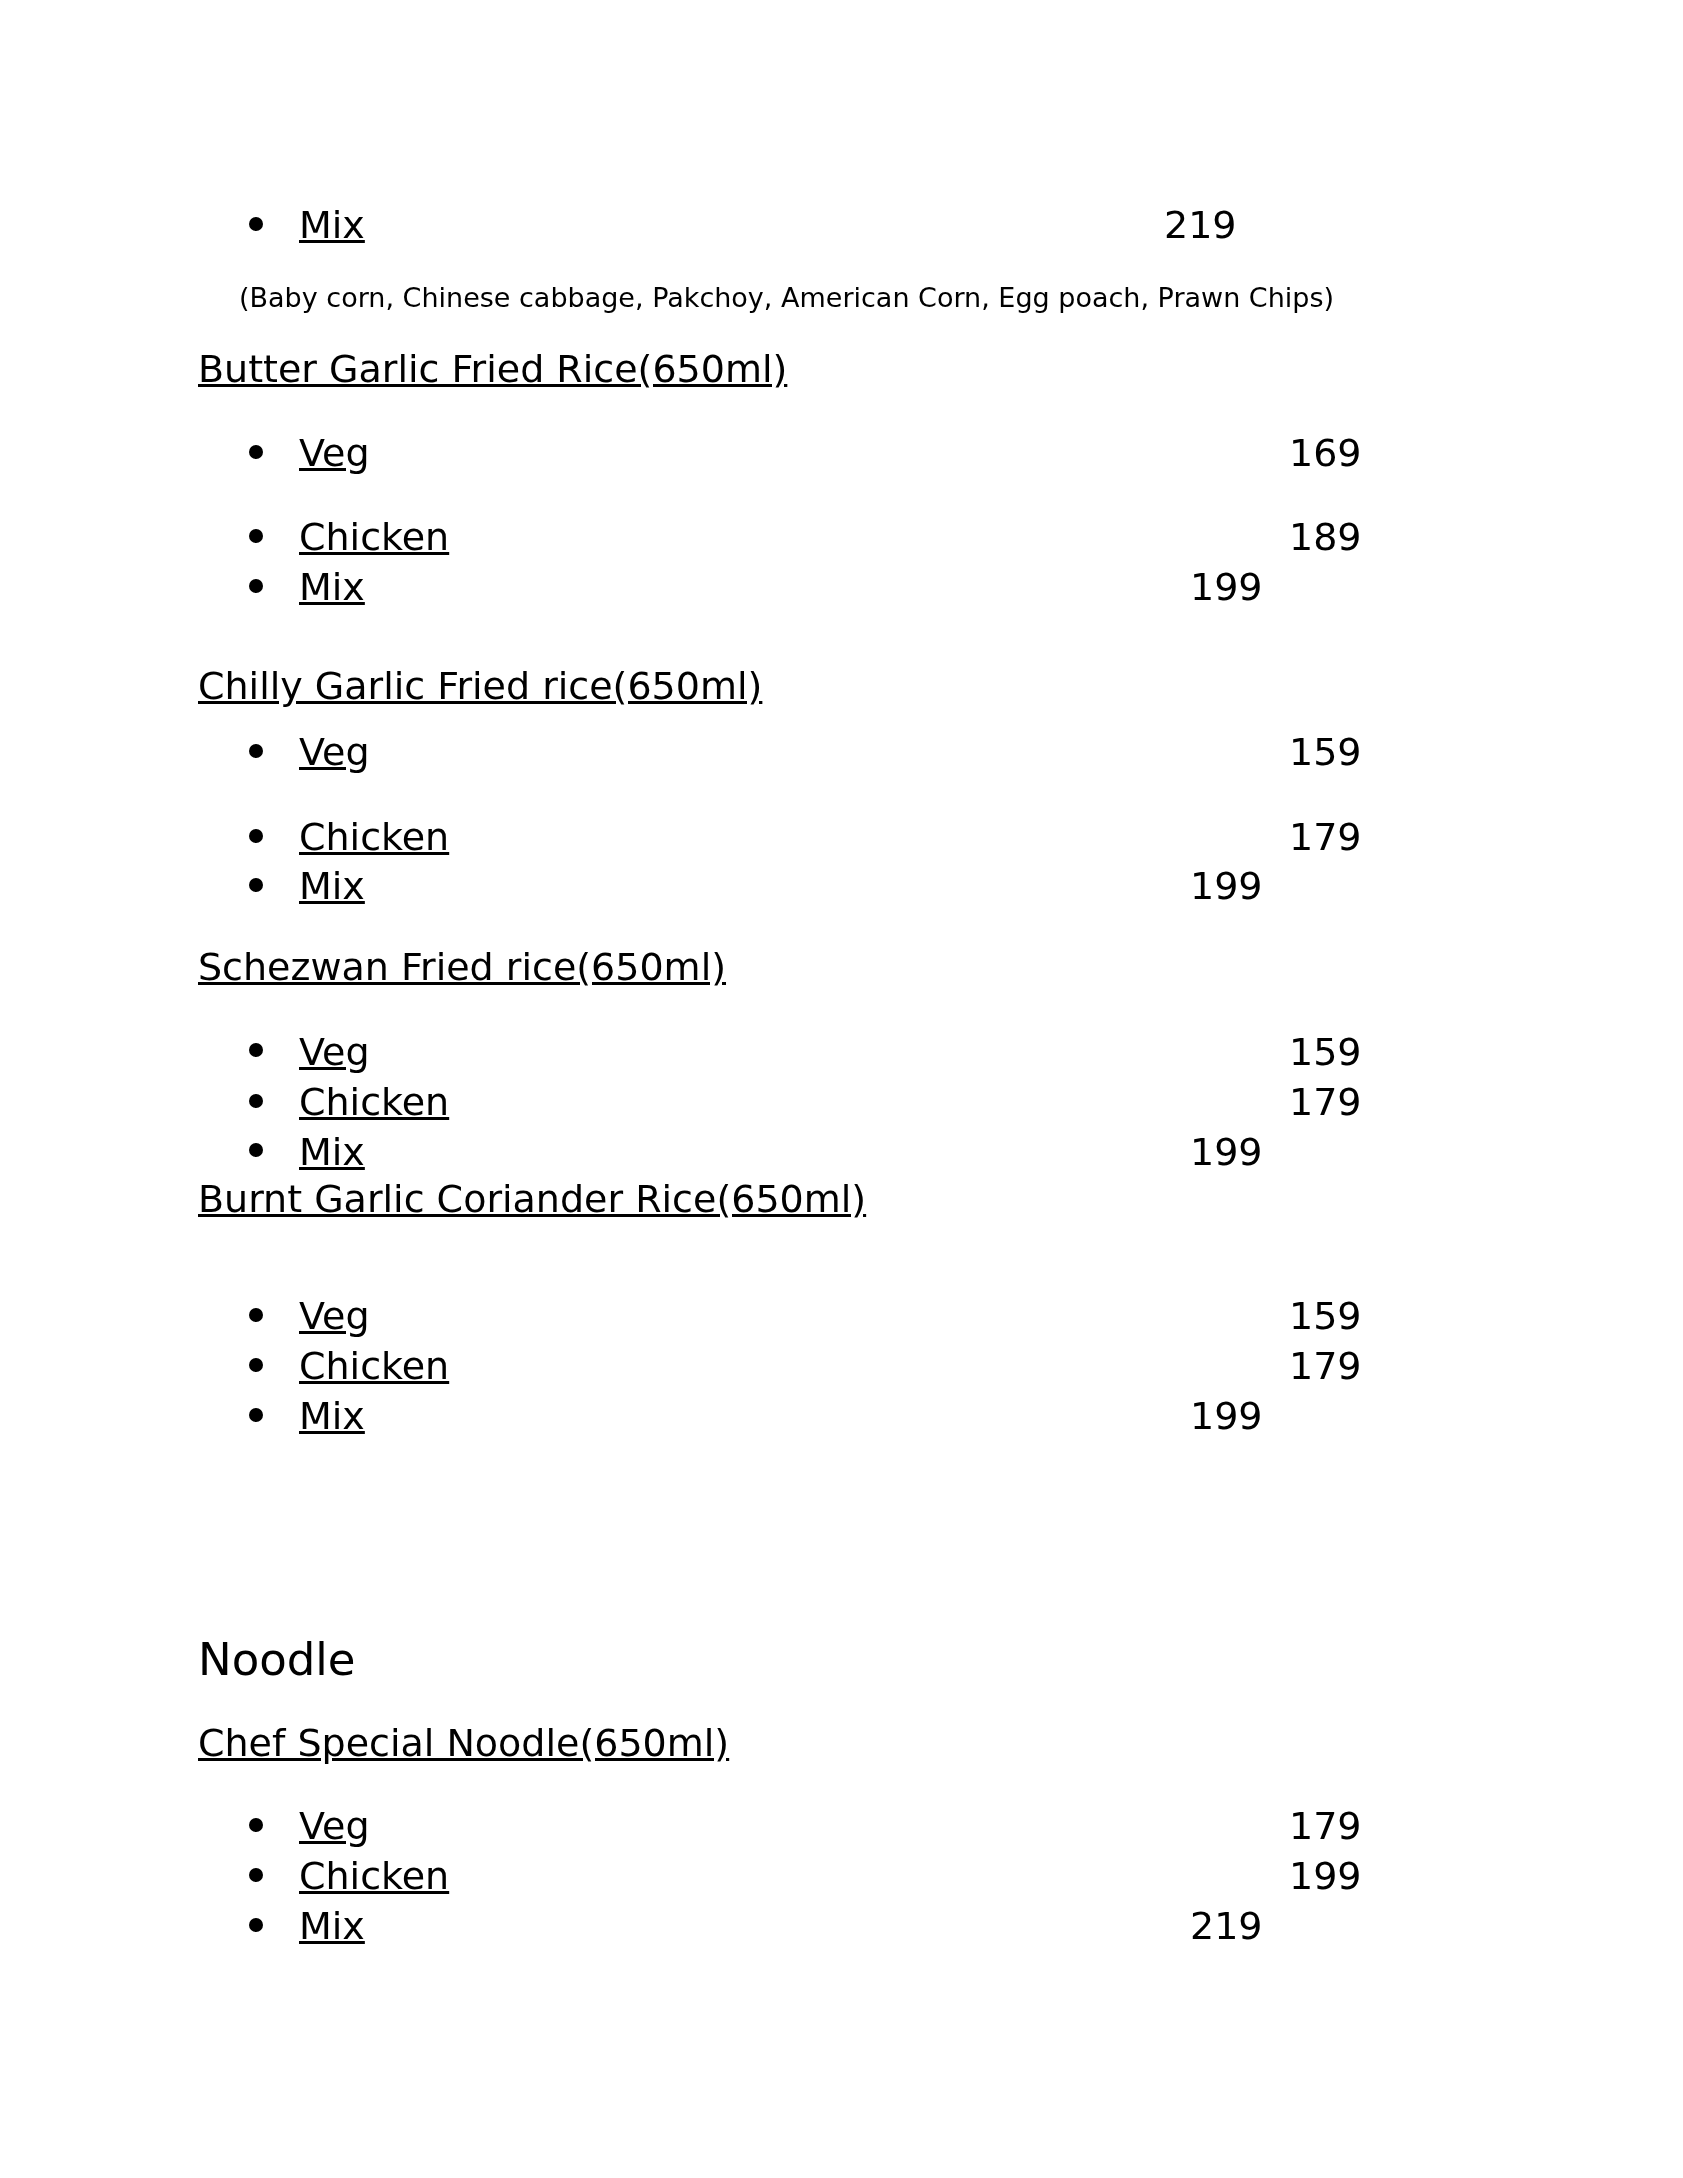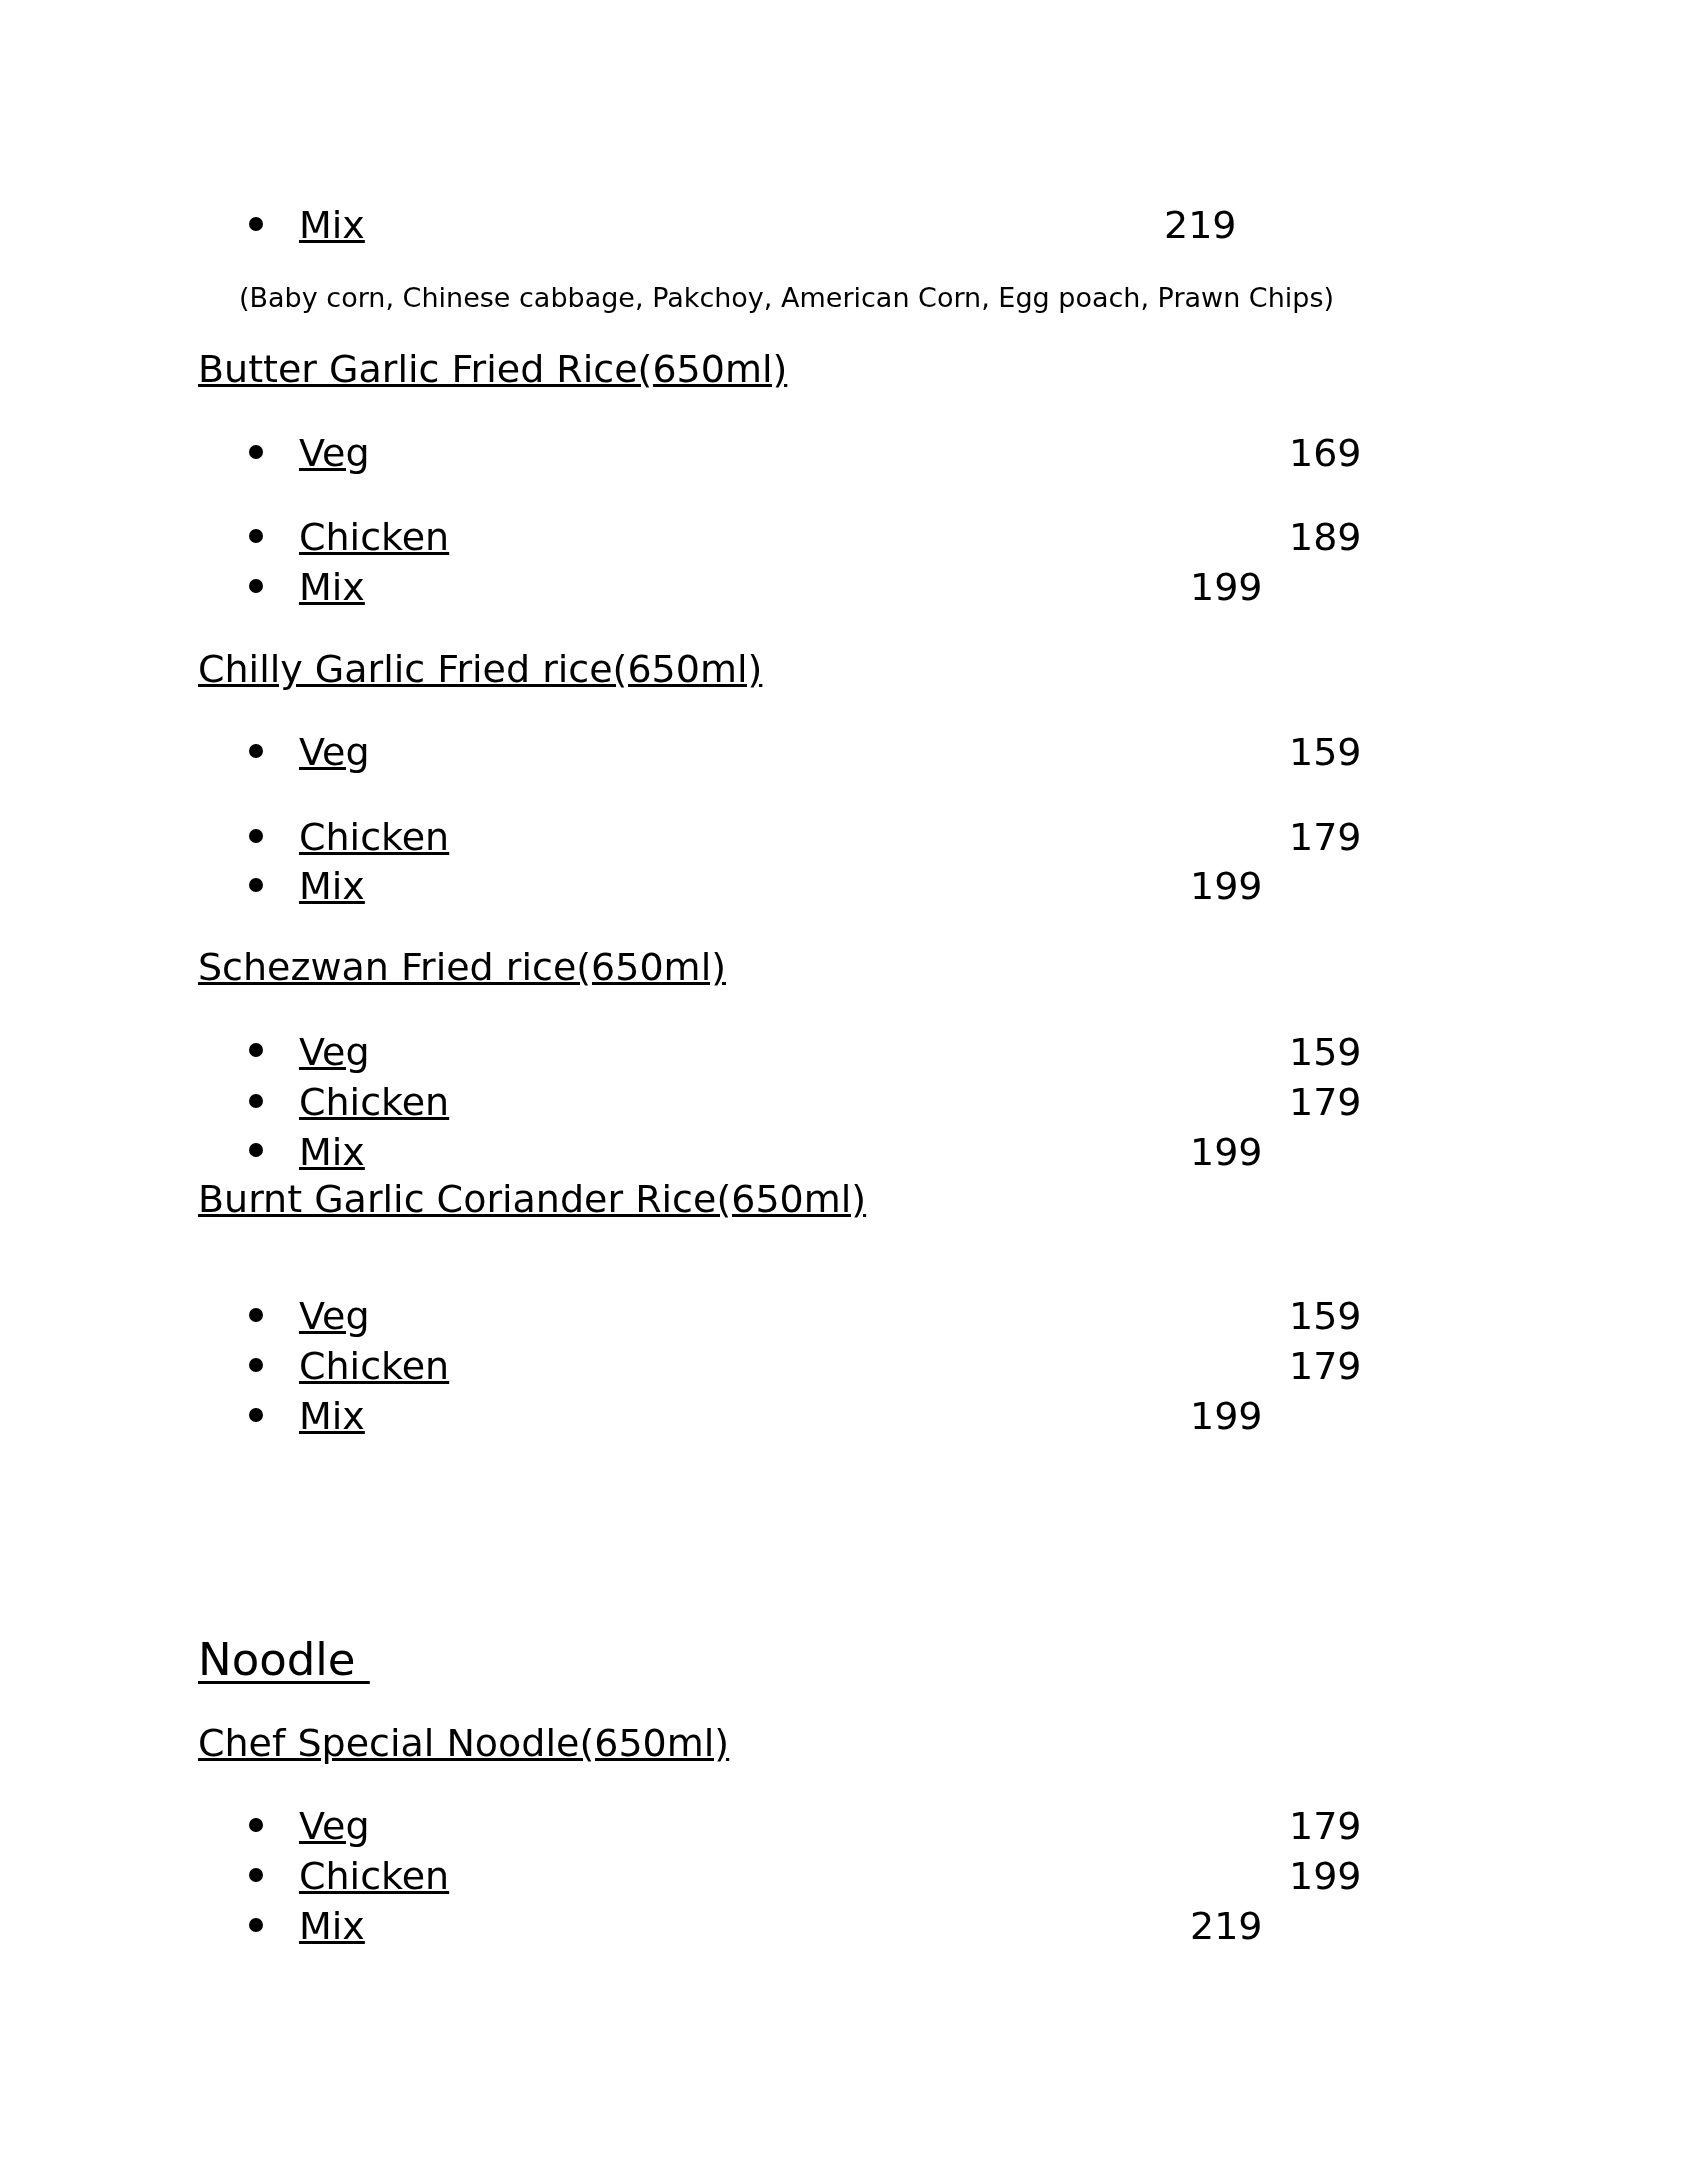--- a/index.html
+++ b/index.html
@@ -2,21 +2,21 @@
 <html><head>
 <meta charset="utf-8">
 <style>
   html, body { margin: 0; padding: 0; background: #ffffff; }
   body { width: 1683px; height: 2178px; position: relative; overflow: hidden;
          font-family: "DejaVu Sans", sans-serif; color: #000000; }
   .ln { position: absolute; white-space: pre; line-height: 1; }
   .item { font-size: 38px; }
   .heading { font-size: 38px; left: 198px; text-decoration: underline; }
   .note { font-size: 27px; left: 199px; margin-left: 40px; }
-  .section-title { font-size: 45px; left: 198px; text-decoration: underline; text-decoration-thickness: 3px; text-underline-offset: 6px; }
+  .section-title { font-size: 45px; left: 198px; text-decoration-thickness: 3px; text-underline-offset: 6px; }
   .bullet { position: absolute; width: 14px; height: 14px; border-radius: 50%; background: #000; left: 249px; }
   .label { left: 299px; text-decoration: underline; }
   .price-right { left: 1289px; }
   .price-left { left: 1190px; }
   .price-first { left: 1164px; }
 </style>
 </head>
 <body>
 
 <div>
@@ -39,21 +39,21 @@
     <span class="ln item price-right" style="top:518px">189</span>
   </div>
   <div>
     <span class="bullet" style="top:579px"></span>
     <span class="ln item label" style="top:568px">Mix</span>
     <span class="ln item price-left" style="top:568px">199</span>
   </div>
 </div>
 
 <div>
-  <div class="ln heading" style="top:650px">Chilly Garlic Fried rice(650ml)</div>
+  <div class="ln heading" style="top:667px">Chilly Garlic Fried rice(650ml)</div>
   <div>
     <span class="bullet" style="top:744px"></span>
     <span class="ln item label" style="top:733px">Veg</span>
     <span class="ln item price-right" style="top:733px">159</span>
   </div>
   <div>
     <span class="bullet" style="top:829px"></span>
     <span class="ln item label" style="top:818px">Chicken</span>
     <span class="ln item price-right" style="top:818px">179</span>
   </div>

